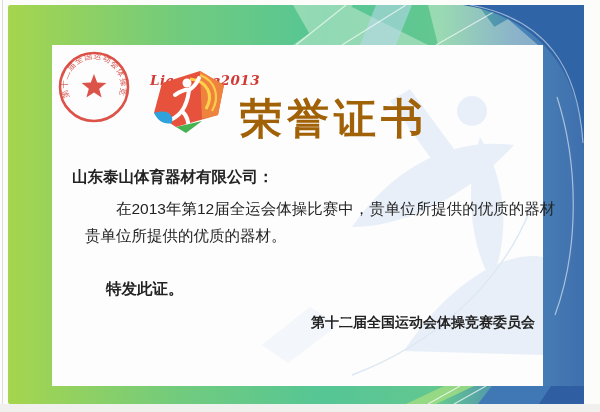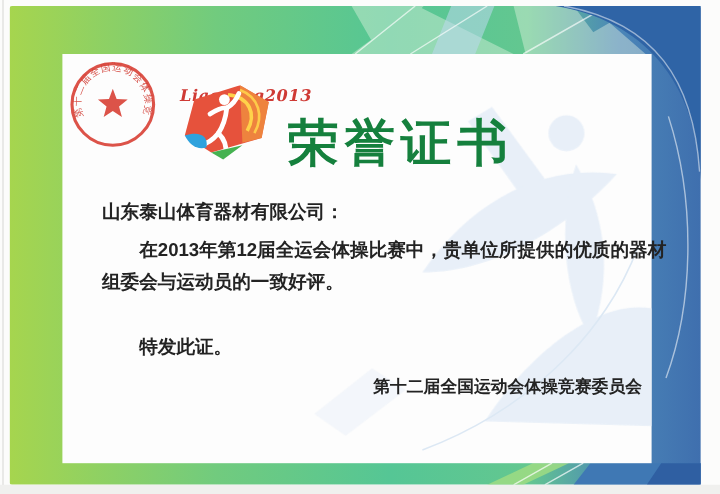--- a/index.html
+++ b/index.html
@@ -8,27 +8,27 @@
   .scan-bottom{position:absolute;left:0;top:404px;width:600px;height:8px;background:#f0f0ee;}
   .scan-left{position:absolute;left:2px;top:0;width:1px;height:412px;background:#dcdcda;}
   .frame{position:absolute;left:8px;top:5px;width:576px;height:399px;}
   .frame svg{position:absolute;left:0;top:0;}
   .cert{position:absolute;left:44px;top:40px;width:491px;height:341px;background:#fdfdfd;}
   .wm{position:absolute;left:0;top:0;z-index:0;pointer-events:none;}
   .content{position:absolute;left:0;top:0;width:100%;height:100%;z-index:1;color:#232323;}
   .emblem{position:absolute;left:98px;top:26px;width:100px;text-align:center;}
   .wordmark{margin-top:1px;font-family:"DejaVu Serif",serif;font-style:italic;font-weight:bold;
             font-size:13.5px;color:#cf3a35;letter-spacing:.5px;}
-  .title{position:absolute;left:188px;top:46px;font-size:42px;font-weight:800;color:#15803d;
+  .title{position:absolute;left:188px;top:46px;font-size:42px;font-weight:800;color:#a16207;
          letter-spacing:5px;white-space:nowrap;font-family:"Liberation Sans",sans-serif;}
-  .recipient{position:absolute;left:33px;top:122px;font-size:15.5px;font-weight:700;}
+  .recipient{position:absolute;left:20px;top:122px;font-size:15.5px;font-weight:700;}
   .bodyblock{position:absolute;left:33px;top:150px;width:462px;}
-  .body-line{font-size:15.5px;font-weight:700;line-height:27px;white-space:nowrap;}
+  .body-line{font-size:15.5px;font-weight:400;line-height:27px;white-space:nowrap;}
   .indent{text-indent:31px;}
-  .closing{position:absolute;left:33px;top:234px;font-size:15.5px;font-weight:600;text-indent:31px;}
+  .closing{position:absolute;left:23px;top:234px;font-size:15.5px;font-weight:600;text-indent:31px;}
   .issuer{position:absolute;left:259px;top:269px;font-size:14px;font-weight:700;white-space:nowrap;}
   .date{position:absolute;left:283px;top:297px;font-size:14px;font-weight:700;white-space:nowrap;}
   .seal{position:absolute;left:354px;top:243px;width:84px;height:84px;z-index:2;
         mix-blend-mode:multiply;opacity:.92;}
 </style>
 </head>
 <body>
 
 <div class="page">
   <div class="scan-left"></div>
@@ -102,21 +102,21 @@
           </svg>
           <div class="wordmark">Liaoning2013</div>
         </div>
 
         <div class="title">荣誉证书</div>
 
         <div class="recipient">山东泰山体育器材有限公司：</div>
 
         <div class="bodyblock">
           <div class="body-line indent">在2013年第12届全运会体操比赛中，贵单位所提供的优质的器材</div>
-          <div class="body-line">组委会与运动员的一致好评。</div>
+          <div class="body-line">贵单位所提供的优质的器材。</div>
         </div>
 
         <div class="closing">特发此证。</div>
 
         <div class="issuer">第十二届全国运动会体操竞赛委员会</div>
 
         <svg class="seal" viewBox="0 0 84 84">
           <defs>
             <path id="sealTextPath" d="M 17.5,52 A 27 27 0 1 1 66.5,52" fill="none"></path>
           </defs>

